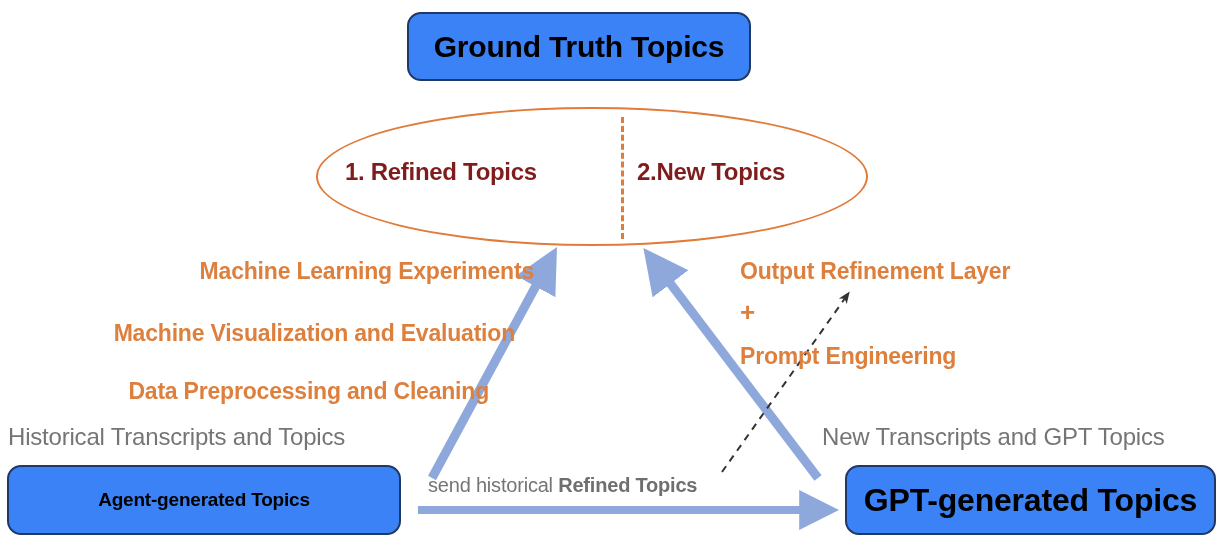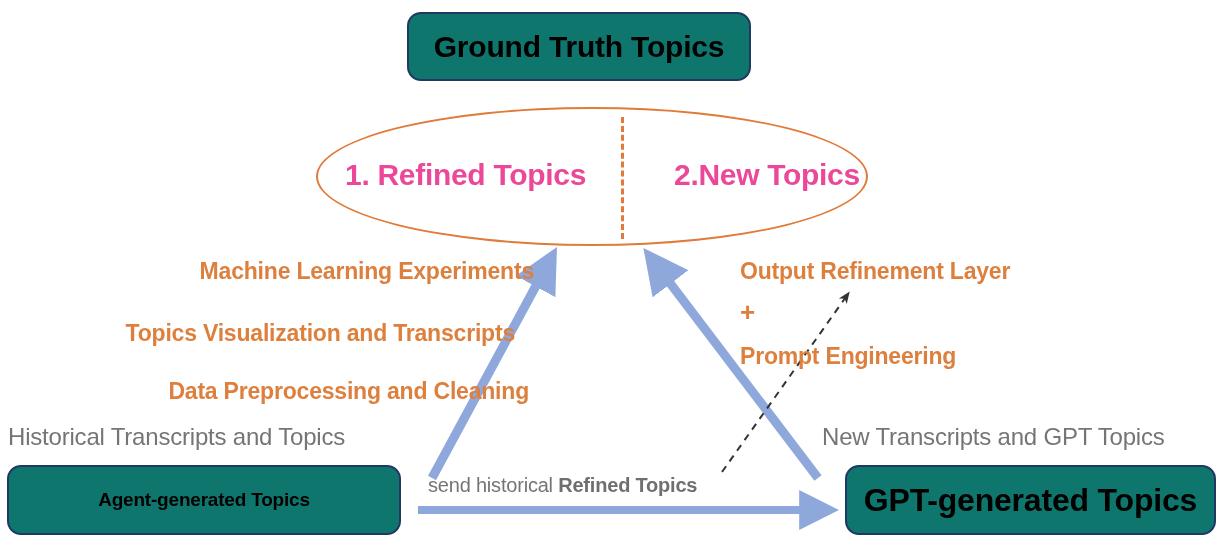--- a/index.html
+++ b/index.html
@@ -13,21 +13,21 @@
     height: 548px;
     background: #ffffff;
     overflow: hidden;
     font-family: "Liberation Sans", sans-serif;
   }
   .node-box {
     position: absolute;
     box-sizing: border-box;
     border: 2.5px solid #1F3864;
     border-radius: 14px;
-    background: #0f766e;
+    background: #3b82f6;
     display: flex;
     align-items: center;
     justify-content: center;
     color: #000000;
     font-weight: bold;
     letter-spacing: -0.2px;
   }
   #box-ground-truth {
     left: 407px; top: 12px; width: 344px; height: 69px;
     font-size: 30px;
@@ -50,41 +50,41 @@
     background: transparent;
   }
   #ellipse-divider {
     position: absolute;
     left: 621px; top: 117px;
     width: 0; height: 122px;
     border-left: 3px dashed #E07B39;
   }
   .ellipse-label {
     position: absolute;
-    color: #ec4899;
+    color: #7f1d1d;
     font-weight: bold;
-    font-size: 30px;
+    font-size: 24px;
     white-space: nowrap;
     letter-spacing: -0.3px;
   }
   #ellipse-label-refined { left: 345px; top: 158px; }
-  #ellipse-label-new { left: 637px; top: 158px; margin-left: 37px; }
+  #ellipse-label-new { left: 637px; top: 158px; }
 
   .orange-line {
     position: absolute;
     color: #DD7F3D;
     font-weight: bold;
     font-size: 23px;
     white-space: nowrap;
     letter-spacing: -0.2px;
   }
   .left-stack { text-align: right; padding-left: 28px; }
   #left-line-0 { left: 0px; top: 258px; width: 506px; }
   #left-line-1 { left: 0px; top: 320px; width: 487px; }
-  #left-line-2 { left: 0px; top: 378px; width: 461px; margin-left: 40px; }
+  #left-line-2 { left: 0px; top: 378px; width: 461px; }
 
   .right-stack { }
   #right-line-0 { left: 740px; top: 258px; width: 380px; }
   #right-line-1 { left: 740px; top: 297px; width: 380px; font-size: 26px; }
   #right-line-2 { left: 740px; top: 343px; width: 380px; }
 
   .gray-label {
     position: absolute;
     color: #757575;
     font-size: 24px;
@@ -137,21 +137,21 @@
   <div class="node-box" id="box-ground-truth">
     <span>Ground Truth Topics</span>
   </div>
 
   <div id="ellipse"></div>
   <div id="ellipse-divider"></div>
   <div class="ellipse-label" id="ellipse-label-refined">1. Refined Topics</div>
   <div class="ellipse-label" id="ellipse-label-new">2.New Topics</div>
 
   <div class="orange-line left-stack" id="left-line-0">Machine Learning Experiments</div>
-  <div class="orange-line left-stack" id="left-line-1">Topics Visualization and Transcripts</div>
+  <div class="orange-line left-stack" id="left-line-1">Machine Visualization and Evaluation</div>
   <div class="orange-line left-stack" id="left-line-2">Data Preprocessing and Cleaning</div>
 
   <div class="orange-line right-stack" id="right-line-0">Output Refinement Layer</div>
   <div class="orange-line right-stack" id="right-line-1">+</div>
   <div class="orange-line right-stack" id="right-line-2">Prompt Engineering</div>
 
   <div class="gray-label" id="gray-new-transcripts">New Transcripts and GPT Topics</div>
   <div class="gray-label" id="gray-historical">Historical Transcripts and Topics</div>
 
   <div id="gray-send"><span>send historical </span><b>Refined Topics</b></div>

